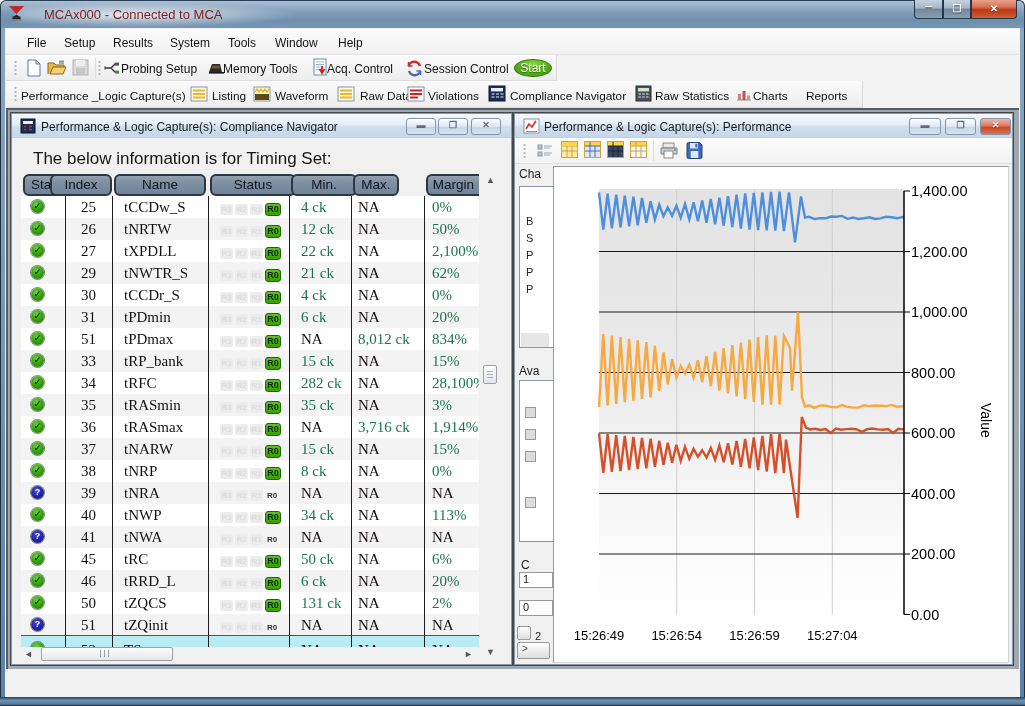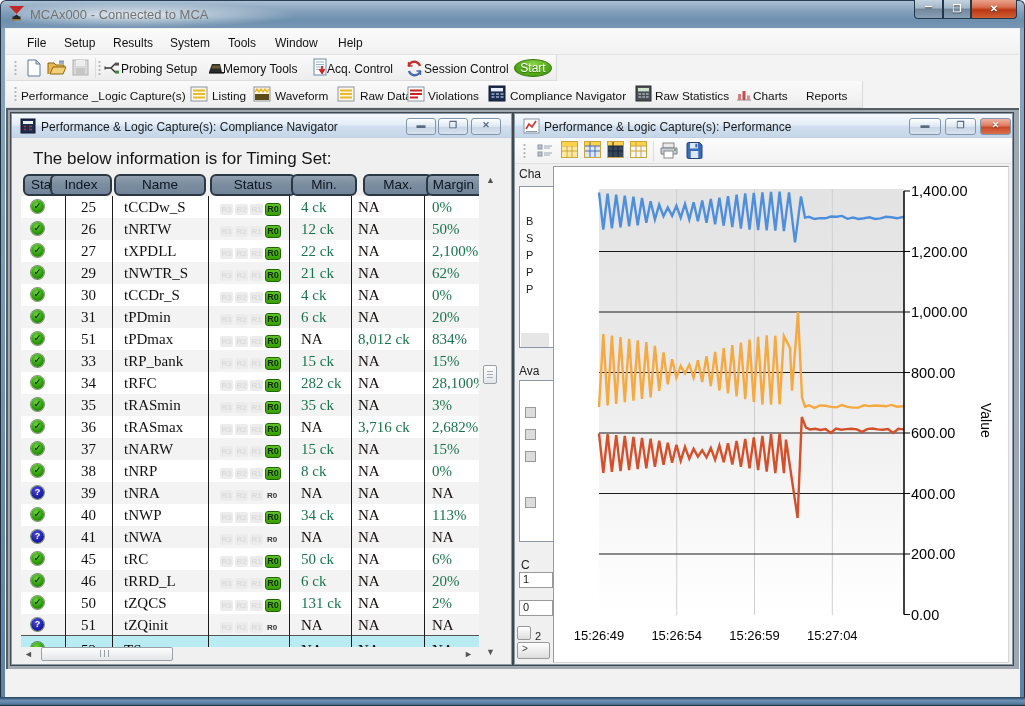--- a/index.html
+++ b/index.html
@@ -6,21 +6,21 @@
 #app{position:relative;width:1025px;height:706px;background:#f2f2f2}
 #titlebar{position:absolute;left:0;top:0;width:1025px;height:28px;
  background:linear-gradient(180deg,#aabfd3 0%,#97afc6 20%,#7e9cb8 45%,#6d90ae 72%,#7897b4 100%);
  border-top:1px solid #2a3f55;border-left:1px solid #2a3f55;border-right:1px solid #2a3f55;
  border-radius:6px 6px 0 0}
 #titlebar .tglow{position:absolute;left:14px;top:2px;width:280px;height:24px;background:radial-gradient(ellipse at 42% 50%,rgba(255,255,255,.8),rgba(255,255,255,0) 72%)}
 .borderL{position:absolute;left:0;top:28px;width:5px;height:670px;background:linear-gradient(180deg,#8aa7c0,#5d82a4);border-left:1px solid #1d2e3f}
 .borderR{position:absolute;right:0;top:28px;width:5px;height:670px;background:linear-gradient(180deg,#8aa7c0,#5d82a4);border-right:1px solid #1d2e3f}
 .borderB{position:absolute;left:0;top:697px;width:1025px;height:9px;background:linear-gradient(180deg,#24415e,#6d92b5 40%,#54789c 80%,#16222e)}
 #ticon{position:absolute}
-#ttext{position:absolute;left:30px;top:7px;font-size:13px;color:#737373}
+#ttext{position:absolute;left:44px;top:7px;font-size:13px;color:#7f1d1d}
 .wb{position:absolute;top:0;height:19px;border:1px solid #24364a;border-top:none;
  background:linear-gradient(180deg,#c3d2df 0%,#a3b6c6 45%,#72879b 50%,#88a0b4 100%);color:#fff;text-align:center}
 .wb.min{left:914px;width:29px;border-radius:0 0 0 4px}
 .wb.max{left:943px;width:28px}
 .wb.cls{left:971px;width:46px;border-radius:0 0 4px 0;background:linear-gradient(180deg,#e9a28b 0%,#d76f50 40%,#bc3512 55%,#cf6236 100%)}
 .wb .g{position:relative;top:3px;font-size:10px;font-weight:bold;color:#fff;text-shadow:0 1px 1px #333}
 .wb.min .g{top:-2px;font-size:13px}
 #menubar{position:absolute;left:6px;top:29px;width:1013px;height:26px;background:linear-gradient(180deg,#fbfbfb,#f1f1f1);border-bottom:1px solid #e3e3e3}
 #menubar span{position:absolute;top:7px;font-size:12px;color:#111}
 #toolbar1{position:absolute;left:6px;top:55px;width:1013px;height:26px;background:#f3f3f3}
@@ -335,21 +335,21 @@
 </div>
 <div class="trow" style="top:278px;background:#ffffff">
 <div class="oct g" style="left:10px;top:4px">
             <b>✓</b>
           </div>
 <div class="c-idx">36</div>
 <div class="c-name">tRASmax</div>
 <div class="c-stat"><span class="bds">R3</span><span class="bds">R2</span><span class="bds">R1</span><span class="b0">R0</span></div>
 <div class="c-min na">NA</div>
 <div class="c-max v">3,716 ck</div>
-<div class="c-mg v">2,682%</div>
+<div class="c-mg v">1,914%</div>
 </div>
 <div class="trow" style="top:300px;background:#f2f3f2">
 <div class="oct g" style="left:10px;top:4px">
             <b>✓</b>
           </div>
 <div class="c-idx">37</div>
 <div class="c-name">tNARW</div>
 <div class="c-stat"><span class="bds">R3</span><span class="bds">R2</span><span class="bds">R1</span><span class="b0">R0</span></div>
 <div class="c-min v">15 ck</div>
 <div class="c-max na">NA</div>
@@ -457,21 +457,21 @@
    <div class="vline" style="left:100px"></div>
    <div class="vline" style="left:196px"></div>
    <div class="vline" style="left:277px"></div>
    <div class="vline" style="left:339px"></div>
    <div class="vline" style="left:412px"></div>
    <div class="hcell" style="left:11px;width:40px">Stat</div>
    <div class="hcell" style="left:38px;width:62px">Index</div>
    <div class="hcell" style="left:102px;width:92px">Name</div>
    <div class="hcell" style="left:198px;width:86px">Status</div>
    <div class="hcell" style="left:279px;width:66px">Min.</div>
-   <div class="hcell" style="left:351px;width:70px">Max.</div>
+   <div class="hcell" style="left:341px;width:46px">Max.</div>
    <div class="hcell" style="left:414px;width:53px;border-right:none;border-radius:6px 0 0 6px">Margin</div>
    <div class="sb-btn" style="left:471px;top:37px;width:15px">▲</div>
    <div class="thumbV" style="top:227px">
           <i></i>
         </div>
    <div class="sb-btn" style="left:471px;top:509px;width:15px">▼</div>
    <div class="sb-btn" style="left:12px;top:511px">◄</div>
    <div class="thumbH" style="left:29px;top:509px;width:132px"></div>
    <div class="abs" style="left:88px;top:512px;width:9px;height:7px;border-left:1px solid #9aa0a8;border-right:1px solid #9aa0a8;background:linear-gradient(90deg,transparent 3px,#9aa0a8 3px,#9aa0a8 4px,transparent 4px)"></div>
    <div class="sb-btn" style="left:452px;top:511px">►</div>

